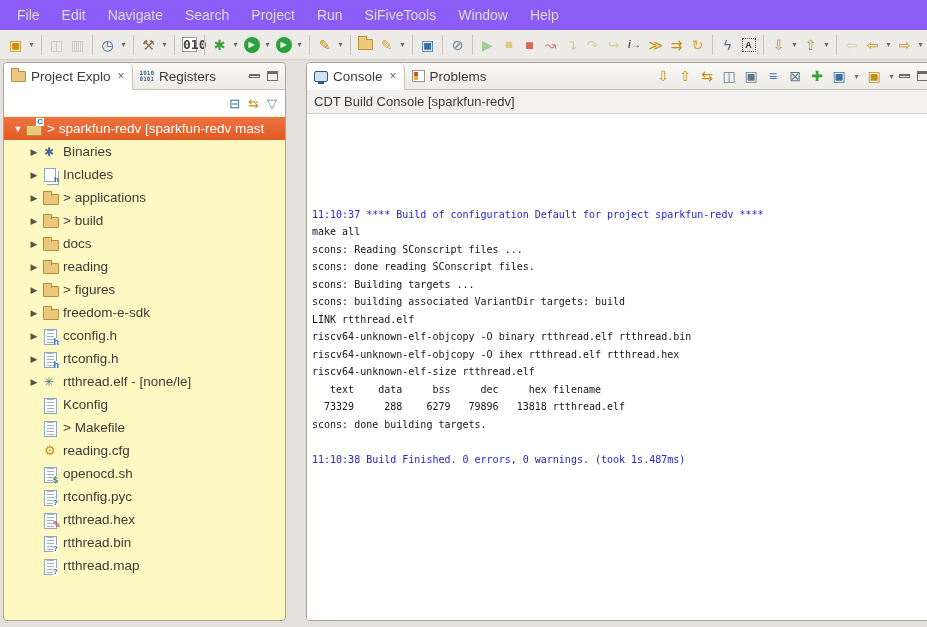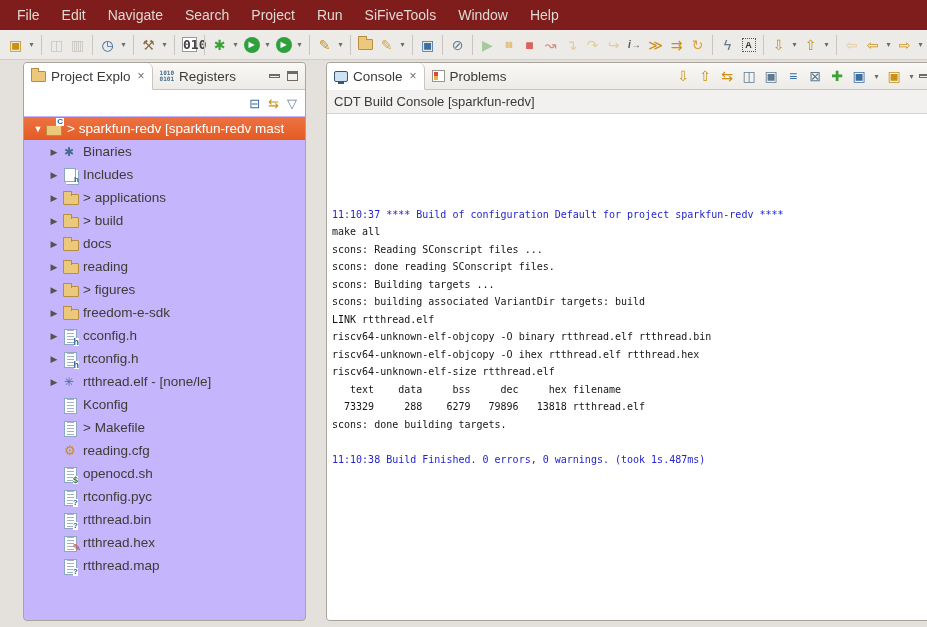--- a/index.html
+++ b/index.html
@@ -1,21 +1,21 @@
 <!DOCTYPE html>
 <html><head>
 <meta charset="utf-8">
 <style>
   * { margin:0; padding:0; box-sizing:border-box; }
   html,body { width:927px; height:627px; overflow:hidden;
     font-family:"Liberation Sans", sans-serif; background:#E4E1DD; }
 
   
   .menubar { position:absolute; left:0; top:0; width:927px; height:30px;
-    background:#7f1d1d; display:flex; align-items:center; padding-left:6px; }
+    background:#8b5cf6; display:flex; align-items:center; padding-left:6px; }
   .menu-item { color:#DFDAD2; font-size:14px; padding:0 11px; line-height:30px; cursor:default; }
 
   
   .toolbar { position:absolute; left:0; top:30px; width:927px; height:30px;
     background:#EDEBE7; border-bottom:1px solid #D2CEC7;
     display:flex; align-items:center; padding-left:5px; }
   .tb-sep { width:1px; height:20px; background:#C9C5BE; margin:0 4px; flex:none; }
   .tb-btn { width:21px; height:24px; display:flex; align-items:center; justify-content:center;
     font-size:14px; flex:none; cursor:default; }
   .tb-dd { width:11px; height:24px; font-size:8px; color:#6F6B64; display:flex;
@@ -33,22 +33,22 @@
   .abox { font-size:9px; font-weight:bold; color:#333; border:1px dotted #555;
     width:14px; height:14px; line-height:12px; text-align:center; }
   .itext { font-size:10px; font-weight:bold; color:#555; font-style:italic; }
   .folder-glyph { width:15px; height:11px; background:#EBC87C; border:1px solid #B78D3E;
     border-radius:1px; position:relative; }
   .folder-glyph::before { content:""; position:absolute; left:-1px; top:-4px; width:7px; height:3px;
     background:#EBC87C; border:1px solid #B78D3E; border-bottom:none; border-radius:1px 1px 0 0; }
 
   
   .workspace { position:absolute; left:0; top:60px; width:927px; height:567px; background:#E4E1DD; }
-  .panel { position:absolute; top:2px; height:559px; background:#c4b5fd;
-    border:1px solid #A9A49C; border-radius:4px; overflow:hidden;margin-left:20px; }
+  .panel { position:absolute; top:2px; height:559px; background:#fef9c3;
+    border:1px solid #A9A49C; border-radius:4px; overflow:hidden; }
   .panel-left { left:3px; width:283px; }
   .panel-right { left:306px; width:634px; }
 
   .tabrow { height:27px; background:linear-gradient(#FAF9F7,#EDEBE7);
     border-bottom:1px solid #C9C5BE; display:flex; align-items:stretch; }
   .tab { display:flex; align-items:center; padding:0 7px; font-size:13.5px; color:#3C3A36;
     gap:5px; cursor:default; white-space:nowrap; }
   .tab.active { background:#fff; border-right:1px solid #C9C5BE; border-radius:4px 6px 0 0;
     border-bottom:1px solid #fff; margin-bottom:-1px; }
   .tab-close { font-size:12px; color:#6E6A64; padding-left:2px; }
@@ -447,29 +447,29 @@
           <div class="trow">
             <span class="indent1"></span>
             <span class="tri"></span>
             <span class="ti ic-file-q"></span>
             <span>rtconfig.pyc</span>
           </div>
 
           <div class="trow">
             <span class="indent1"></span>
             <span class="tri"></span>
+            <span class="ti ic-py"></span>
+            <span>rtthread.hex</span>
+          </div>
+
+          <div class="trow">
+            <span class="indent1"></span>
+            <span class="tri"></span>
             <span class="ti ic-file-q"></span>
             <span>rtthread.bin</span>
-          </div>
-
-          <div class="trow">
-            <span class="indent1"></span>
-            <span class="tri"></span>
-            <span class="ti ic-py"></span>
-            <span>rtthread.hex</span>
           </div>
 
           <div class="trow">
             <span class="indent1"></span>
             <span class="tri"></span>
             <span class="ti ic-file-q"></span>
             <span>rtthread.map</span>
           </div>
         </div>
     </div>

